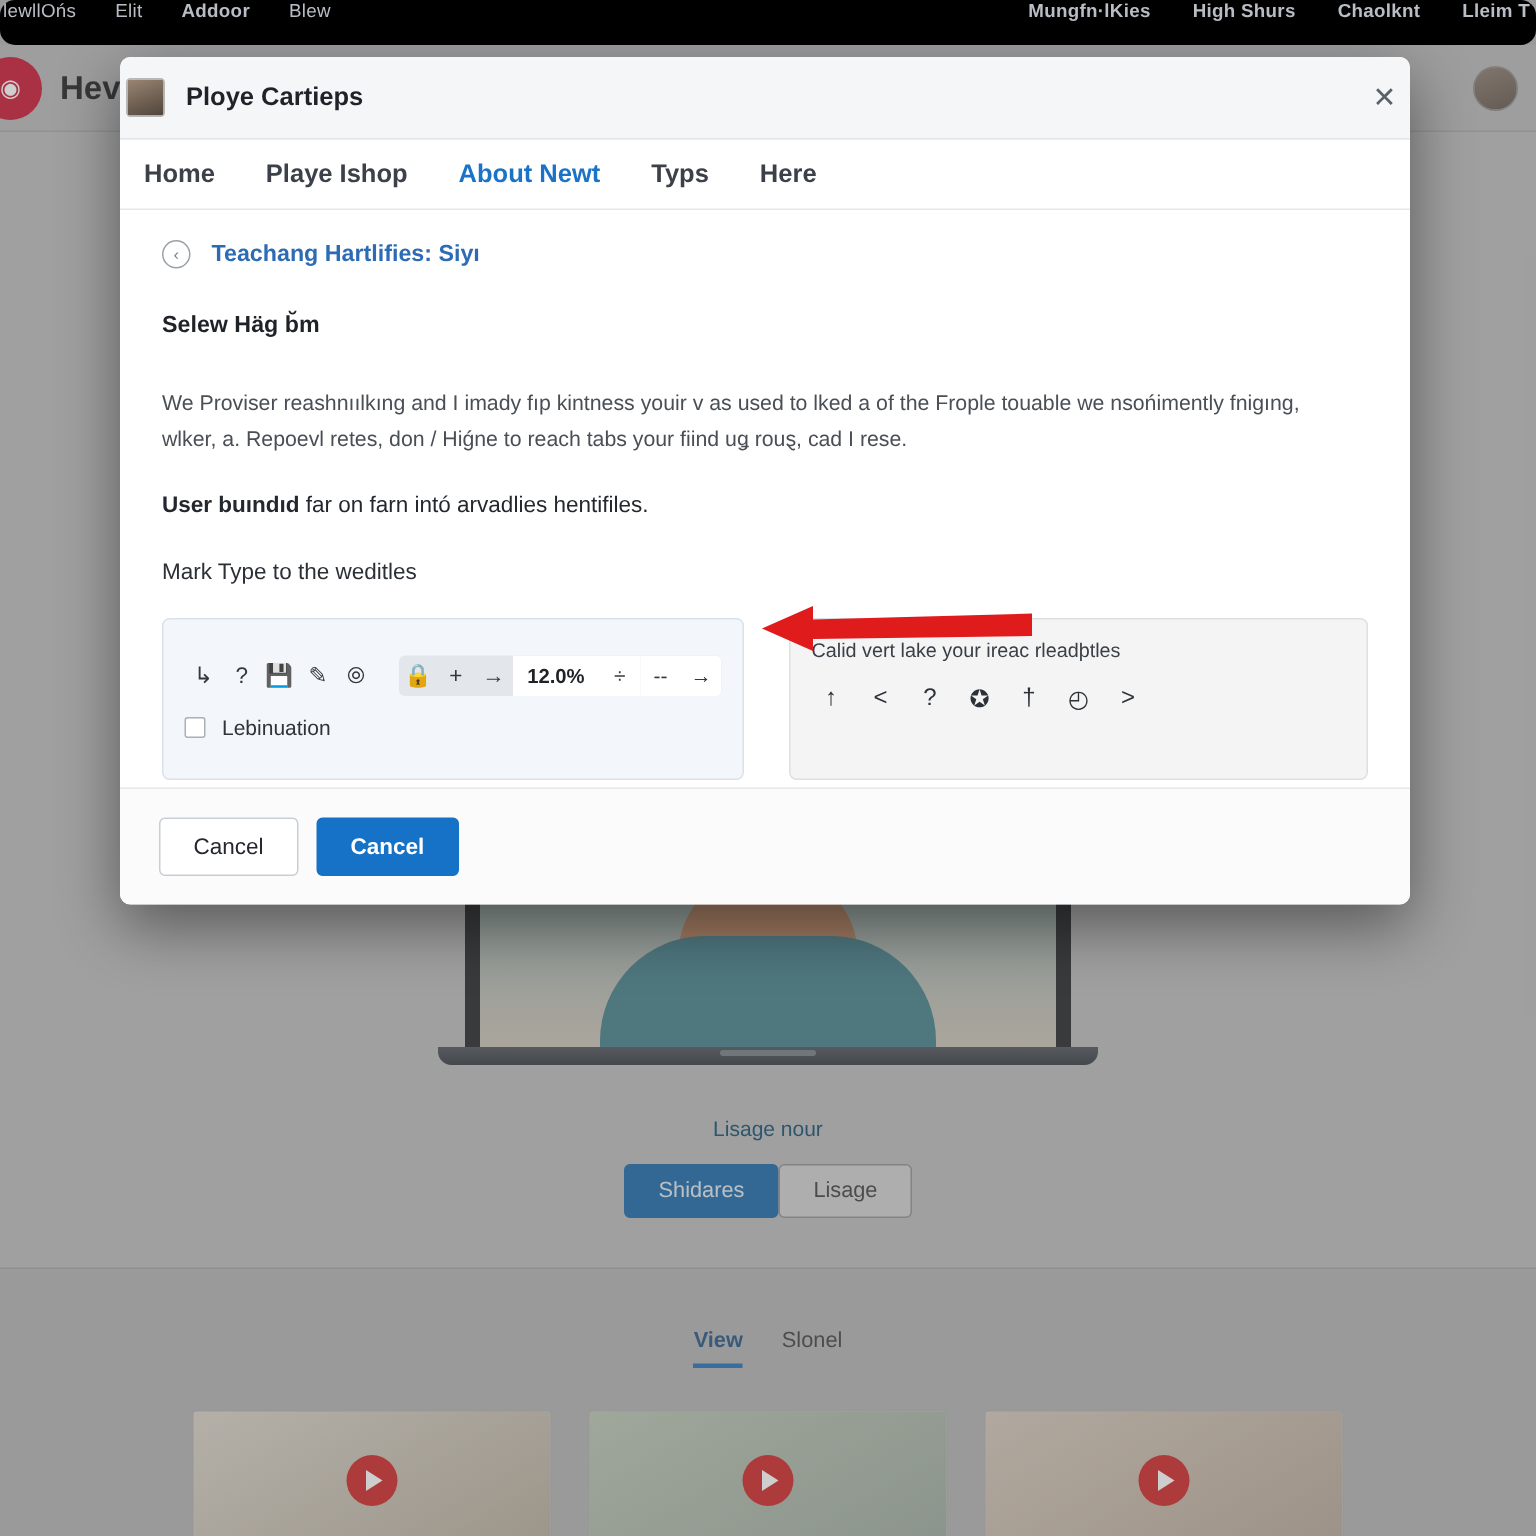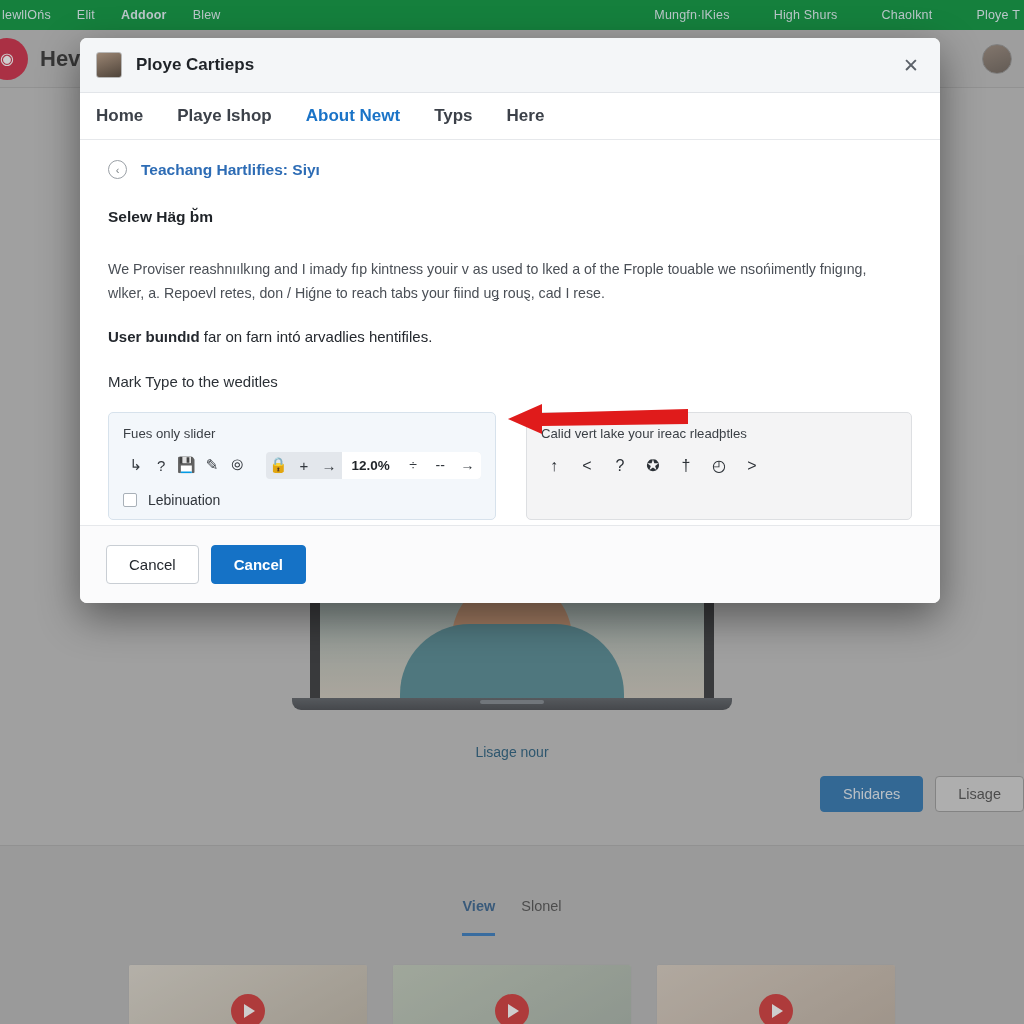--- a/index.html
+++ b/index.html
@@ -10,25 +10,25 @@
     overflow: hidden;
     background: #9a9a9a;
   }
   #root { position: relative; width: 1024px; height: 1024px; }
 
   
   .bg-layer { position: absolute; inset: 0; }
 
   .os-bar {
     position: absolute; top: 0; left: 0; width: 1024px; height: 30px;
-    background: #15803d; display: flex; align-items: center;
-    color: #c9ced6; font-size: 12.5px; letter-spacing: .2px;
+    background: #000000; display: flex; align-items: flex-start;
+    color: #c9ced6; font-size: 12.5px; letter-spacing: .2px; border-radius: 10px;
   }
   .os-bar .left { display: flex; gap: 26px; padding-left: 2px; }
-  .os-bar .right { display: flex; gap: 44px; margin-left: auto; padding-right: 4px; }
+  .os-bar .right { display: flex; gap: 28px; margin-left: auto; padding-right: 4px; font-weight: bold; }
   .os-bar .item { white-space: nowrap; opacity: .92; }
   .os-bar .item.bold { font-weight: bold; }
 
   .site-header {
     position: absolute; top: 30px; left: 0; width: 1024px; height: 58px;
     background: #b6b6b6; display: flex; align-items: center;
     border-bottom: 1px solid #a5a5a5;
   }
   .brand-logo {
     width: 42px; height: 42px; border-radius: 50%;
@@ -72,36 +72,36 @@
     background: linear-gradient(180deg,#4a4f55,#30343a);
     border-radius: 0 0 9px 9px; position: relative;
   }
   .laptop-base::after {
     content: ""; position: absolute; left: 50%; top: 2px; transform: translateX(-50%);
     width: 64px; height: 4px; background: #737a82; border-radius: 3px;
   }
   .bg-caption {
     margin-top: 34px; font-size: 14px; color: #0c4a6e;
   }
-  .bg-buttons { margin-top: 16px; display: flex; gap: 12px; justify-content: flex-end; }
+  .bg-buttons { margin-top: 16px; display: flex; gap: 0; justify-content: center; }
   .bg-btn {
     padding: 9px 22px; font-size: 14.5px; border-radius: 4px;
   }
   .bg-btn.primary { background: #1565a8; color: #dfe9f2; border: 1px solid #1565a8; }
   .bg-btn.ghost { background: #cfcfcf; color: #3a3a3a; border: 1px solid #8e8e8e; }
 
   .bg-section {
     position: absolute; top: 757px; left: 0; width: 1024px; height: 267px;
     background: #b1b1b1; border-top: 1px solid #a3a3a3;
   }
   .bg-tabs {
     display: flex; gap: 26px; justify-content: center; padding-top: 40px;
     font-size: 14.5px;
   }
-  .bg-tab { color: #3b3b3b; padding-bottom: 19px; margin-top: 12px; }
+  .bg-tab { color: #3b3b3b; padding-bottom: 7px; }
   .bg-tab.active { color: #1d4f80; border-bottom: 3px solid #1e6bb8; font-weight: 600; }
 
   .card-row {
     display: flex; gap: 24px; justify-content: center; padding: 28px 20px 0;
   }
   .bg-card {
     width: 240px; background: #c4c4c4; border: 1px solid #aeaeae;
     border-radius: 3px; overflow: hidden;
   }
   .bg-thumb {
@@ -129,21 +129,21 @@
 
   
   .modal {
     position: absolute; top: 38px; left: 80px; width: 860px; height: 565px;
     background: #ffffff; border-radius: 7px;
     box-shadow: 0 14px 42px rgba(0,0,0,.45);
     display: flex; flex-direction: column; overflow: hidden;
   }
   .modal-header {
     height: 55px; background: #f4f6f8; border-bottom: 1px solid #e2e5e9;
-    display: flex; align-items: center; padding: 0 16px;
+    display: flex; align-items: center; padding: 0 4px;
   }
   .modal-avatar {
     width: 26px; height: 26px; border-radius: 3px; flex: none;
     background: linear-gradient(160deg,#9a8573,#4f443a);
     border: 1px solid #b7b7b7;
   }
   .modal-title {
     margin-left: 14px; font-size: 17px; font-weight: 700; color: #1f2328;
   }
   .modal-close {
@@ -247,21 +247,21 @@
       <div class="left">
         <span class="item">lewllOńs</span>
         <span class="item">Elit</span>
         <span class="item bold">Addoor</span>
         <span class="item">Blew</span>
       </div>
       <div class="right">
         <span class="item">Mungfn·lKies</span>
         <span class="item">High Shurs</span>
         <span class="item">Chaolknt</span>
-        <span class="item">Ploye T</span>
+        <span class="item">Lleim T</span>
       </div>
     </div>
 
     <div class="site-header">
       <div class="brand-logo">◉</div>
       <div class="brand-name">Hevdn</div>
       <div class="header-right">
         <div class="header-avatar"></div>
       </div>
     </div>
@@ -345,21 +345,20 @@
 
       <div class="sub-title">Mark Type to the weditles</div>
 
       <svg class="arrow-annot" viewBox="0 0 180 34">
         <polygon points="0,17 34,2 34,11 180,7 180,22 34,24 34,32" fill="#e01b1b"></polygon>
       </svg>
 
       <div class="panels">
 
         <div class="panel left">
-          <div class="panel-label">Fues only slider</div>
           <div class="tool-row">
             <div class="icon-btn">↳</div>
             <div class="icon-btn">?</div>
             <div class="icon-btn">💾</div>
             <div class="icon-btn">✎</div>
             <div class="icon-btn">⦾</div>
             <div class="zoom-group">
               <div class="icon-btn">🔒</div>
               <div class="icon-btn">+</div>
               <div class="icon-btn">→</div>

